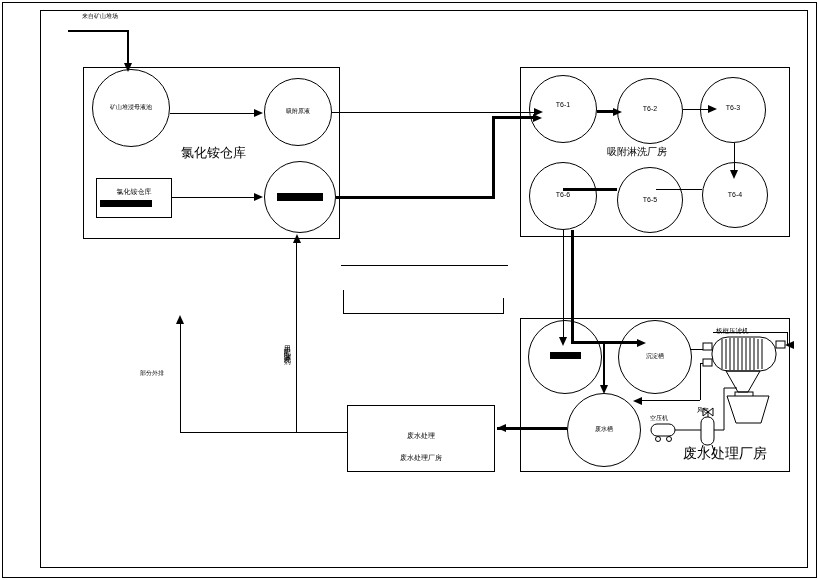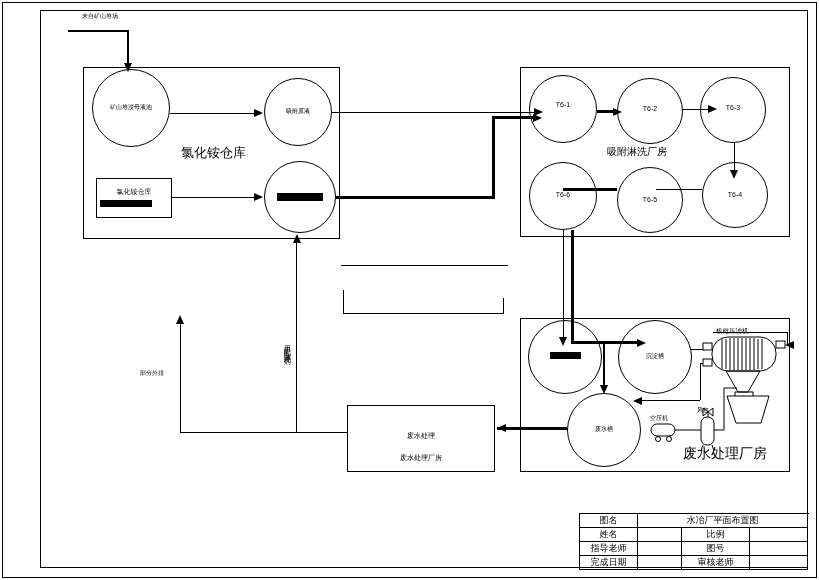--- a/index.html
+++ b/index.html
@@ -165,30 +165,14 @@
   <div class="t" style="left:140px;top:370px;font-size:6px;">部分外排</div>
   <div class="v" style="left:296px;top:238px;height:195px;"></div>
   <div class="ar u" style="left:293px;top:234px;"></div>
   <div class="t vtext" style="left:283px;top:340px;height:92px;font-size:7px;">用于配制淋洗剂</div>
 
   <div class="h" style="left:341px;top:265px;width:167px;"></div>
   <div class="h" style="left:343px;top:313px;width:160px;"></div>
   <div class="v" style="left:343px;top:290px;height:24px;"></div>
   <div class="v" style="left:503px;top:298px;height:16px;"></div>
 
-  <div id="tblock">
-    <div class="cell">图名</div>
-    <div class="cell span3">水冶厂平面布置图</div>
-    <div class="cell">姓名</div>
-    <div class="cell"></div>
-    <div class="cell">比例</div>
-    <div class="cell"></div>
-    <div class="cell">指导老师</div>
-    <div class="cell"></div>
-    <div class="cell">图号</div>
-    <div class="cell"></div>
-    <div class="cell">完成日期</div>
-    <div class="cell"></div>
-    <div class="cell">审核老师</div>
-    <div class="cell"></div>
-  </div>
 
 </div>
 
 </body></html>

